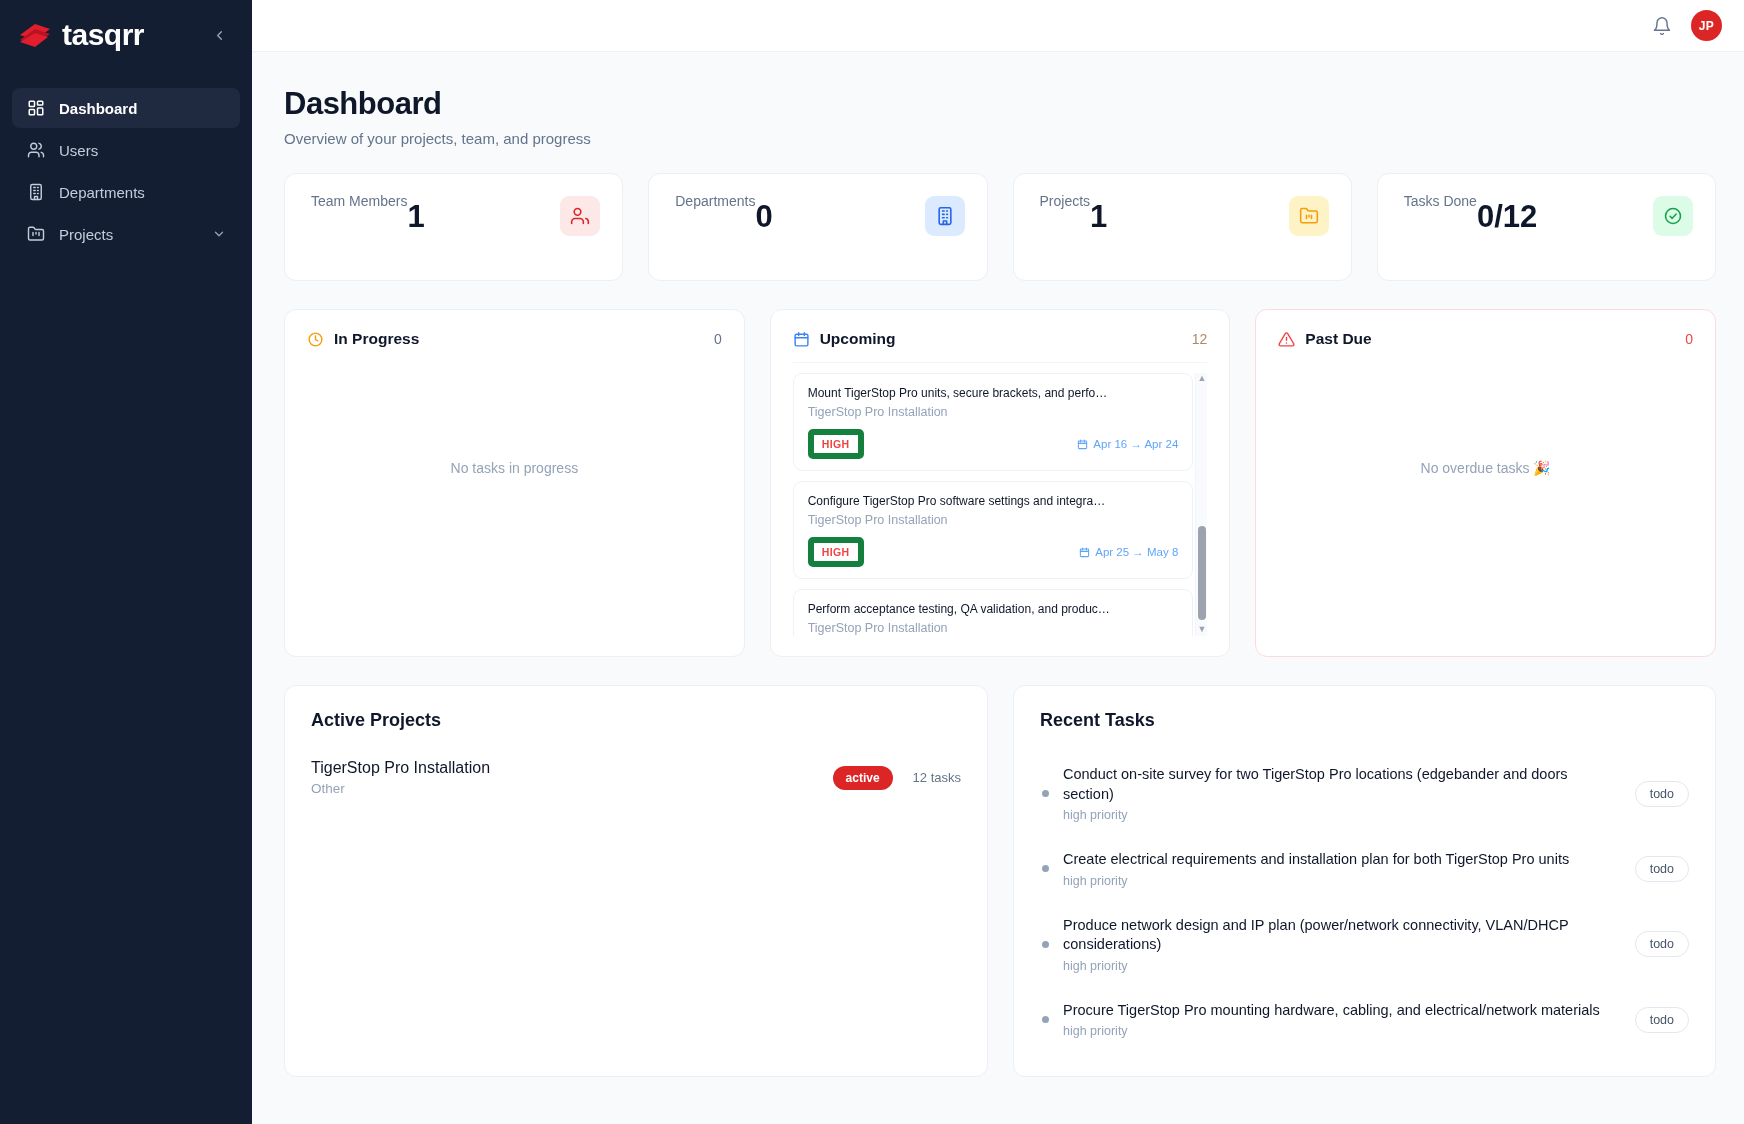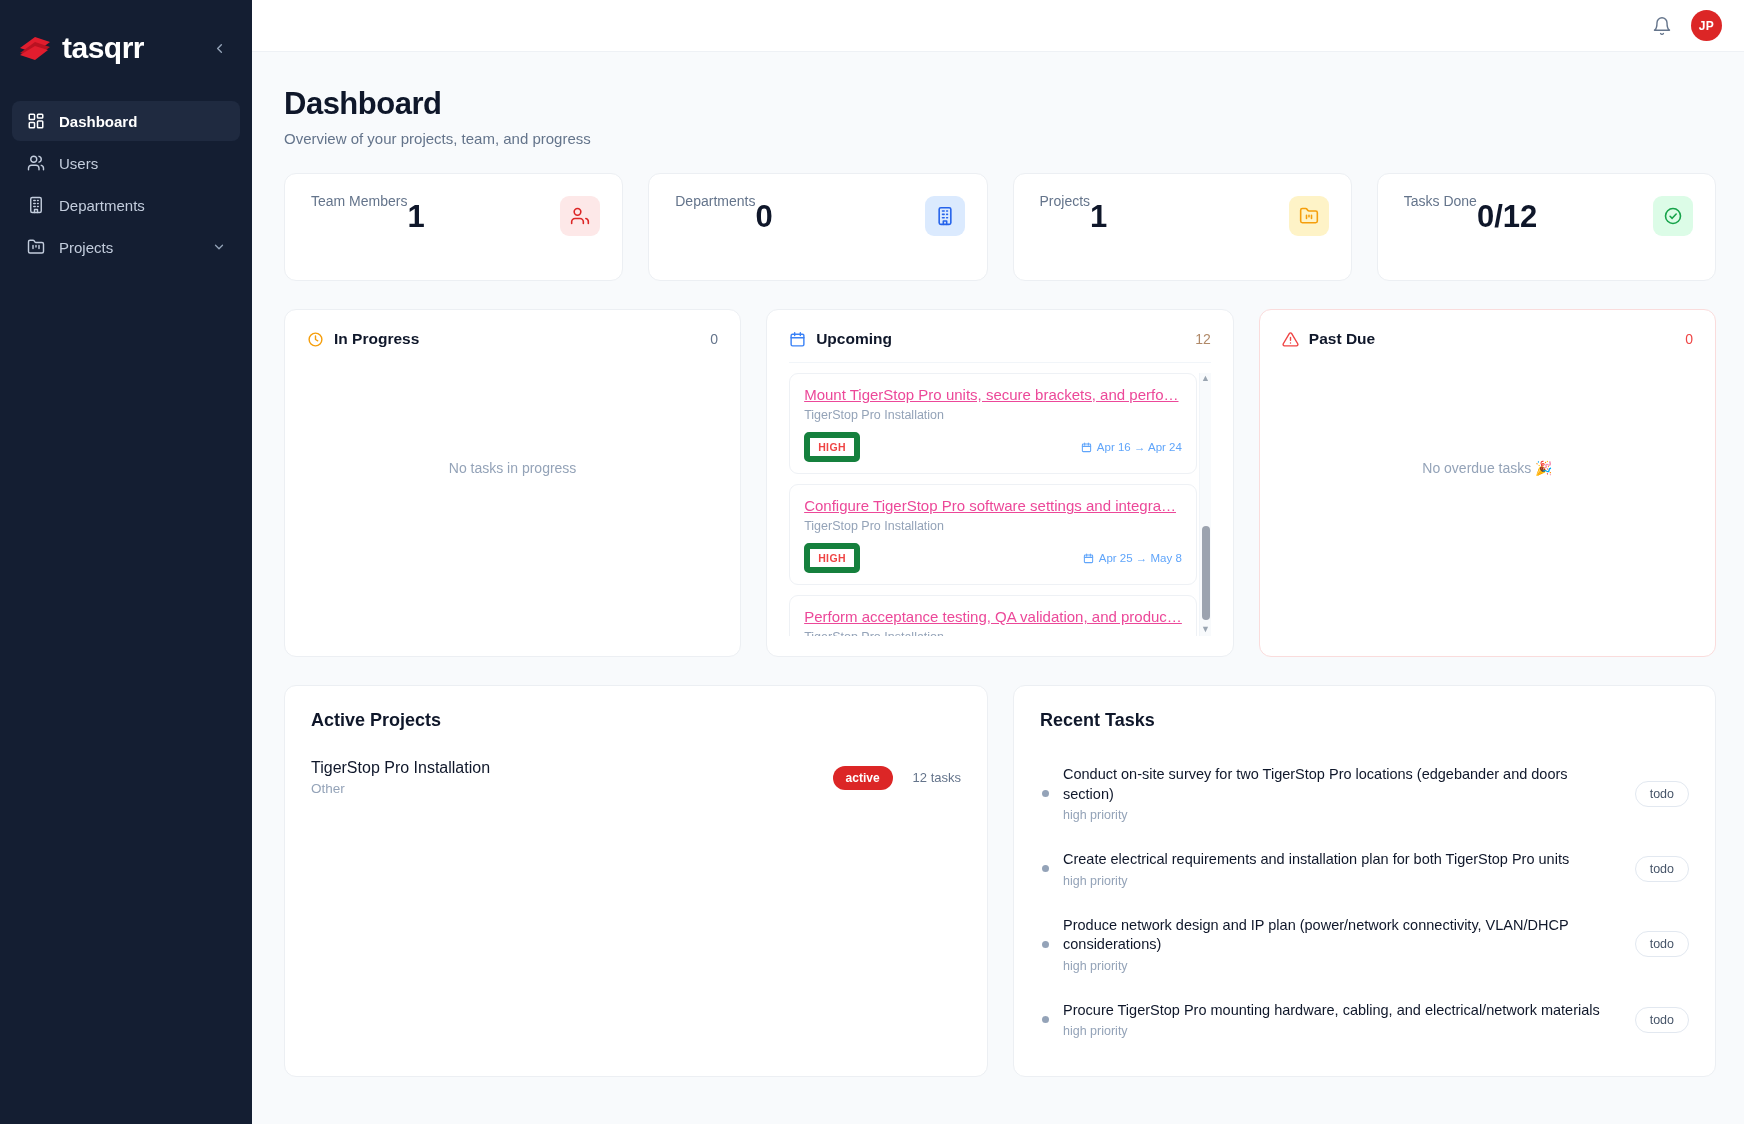--- a/index.html
+++ b/index.html
@@ -10,21 +10,21 @@
     overflow: hidden;
   }
   .app { display: flex; width: 1744px; height: 1124px; }
 
   
   .sidebar {
     width: 252px; flex: 0 0 252px;
     background: #141e32;
     color: #cbd5e1;
     display: flex; flex-direction: column;
-    padding-top: 17px;
+    padding-top: 4px;
   }
   .brand-row {
     height: 62px; display: flex; align-items: center;
     padding: 0 22px 0 18px; gap: 10px;
   }
   .brand-logo { width: 34px; height: 28px; flex:0 0 34px; position: relative; }
   .brand-name {
     font-size: 30px; font-weight: 700; color: #ffffff;
     letter-spacing: -0.5px; line-height: 1; flex: 1;
   }
@@ -92,21 +92,21 @@
     font-size: 14px; color: #94a3b8; padding-bottom: 48px;
   }
   .panel-list {
     flex: 1; margin-top: 14px; overflow: hidden; position: relative;
     padding-right: 14px; border-top: 1px solid #f1f5f9; padding-top: 10px;
   }
   .task-card {
     border: 1px solid #eef1f5; border-radius: 9px; padding: 12px 14px 11px 14px;
     margin-bottom: 10px; background: #fff;
   }
-  .task-title { font-size: 15px; color: #ec4899; white-space: nowrap; overflow:hidden; text-overflow: ellipsis; text-decoration: underline; }
+  .task-title { font-size: 12px; color: #0f172a; white-space: nowrap; overflow:hidden; text-overflow: ellipsis; }
   .task-project { font-size: 12.5px; color: #94a3b8; margin-top: 5px; }
   .task-foot { display:flex; align-items:center; margin-top: 10px; }
   .badge-prio {
     border: 6px solid #15803d; color: #ef4444; font-size: 10.5px; font-weight: 700;
     padding: 3px 8px; border-radius: 5px; letter-spacing:0.4px;
   }
   .task-dates { margin-left:auto; font-size: 11.5px; color: #60a5fa; display:flex; align-items:center; gap:5px; }
 
   .scrollbar {
     position: absolute; right: 0; top: 10px; bottom: 0; width: 12px;

